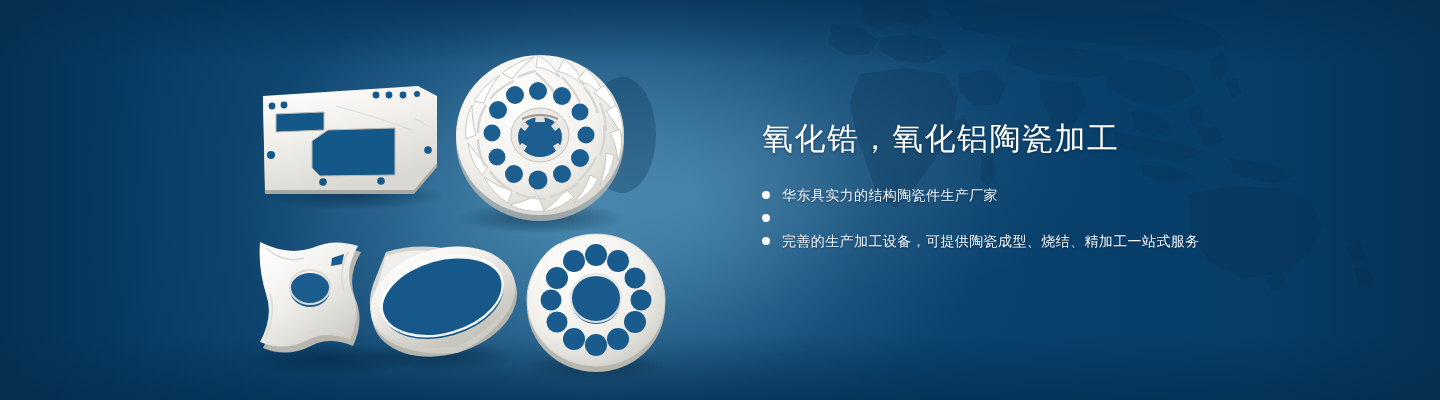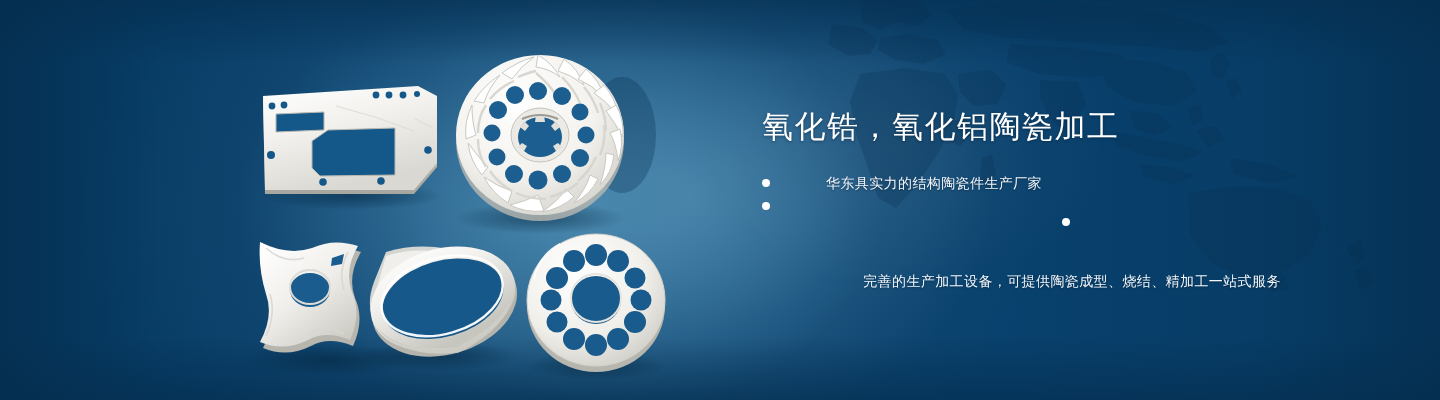--- a/index.html
+++ b/index.html
@@ -78,37 +78,36 @@
     left: 762px;
     top: 108px;
     width: 620px;
   }
   .headline {
     color: #ffffff;
     font-size: 31px;
     line-height: 38px;
     font-weight: 400;
     letter-spacing: 1.5px;
-    margin: 0 0 26px 0;
+    margin: 12px 0 26px 0;
     white-space: nowrap;
     text-shadow: 0 1px 3px rgba(0,20,40,0.45);
   }
   .bullets {
     list-style: none;
     margin: 0;
     padding: 0;
   }
   .bullet {
     display: flex;
     align-items: center;
     margin-bottom: 8px;
     white-space: nowrap;
-    gap: 44px;
-  }
-  .bullet:last-child { margin-bottom: 0; flex-direction: column; }
+  }
+  .bullet:last-child { margin-bottom: 0; }
   .dot {
     width: 8px;
     height: 8px;
     border-radius: 50%;
     background: #ffffff;
     flex: 0 0 8px;
     margin-right: 12px;
   }
   .bullet-text {
     color: #f2f6fa;

